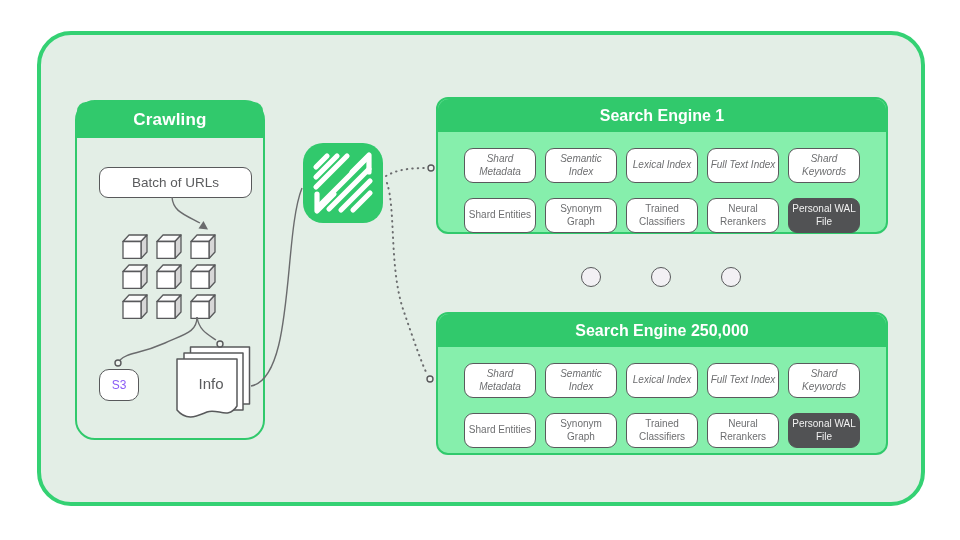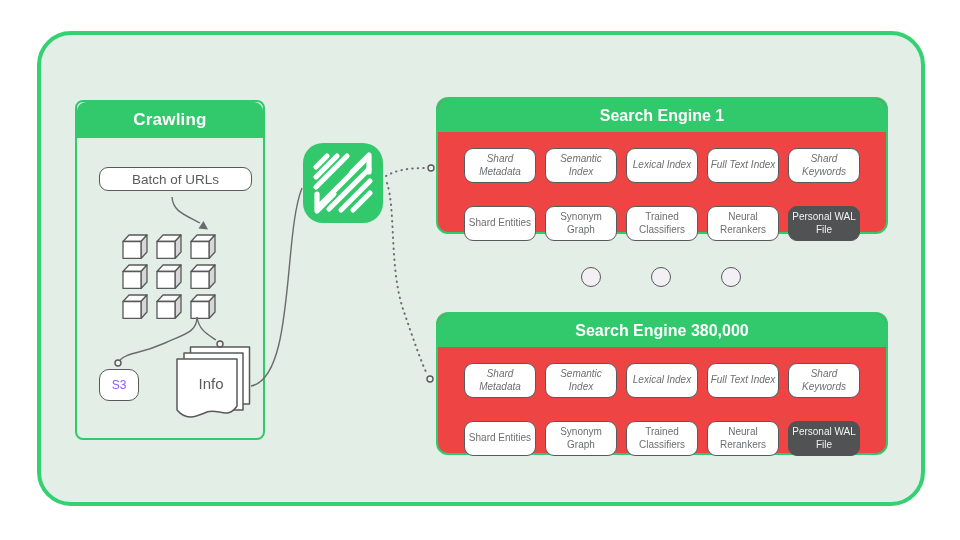--- a/index.html
+++ b/index.html
@@ -9,30 +9,30 @@
     -webkit-font-smoothing:antialiased;
   }
   .frame{
     position:absolute;left:37px;top:31px;width:888px;height:475px;
     box-sizing:border-box;border:4px solid #34d173;border-radius:34px;
     background:#e3eee6;
   }
   
   .crawl-panel{
     position:absolute;left:75px;top:100px;width:190px;height:340px;
-    box-sizing:border-box;border:2px solid #31c96c;border-radius:8px;
+    box-sizing:border-box;border:2px solid #31c96c;border-radius:20px;
     background:#e3eee6;z-index:2;
   }
   .panel-header{
     background:#31c96c;color:#ffffff;font-weight:bold;text-align:center;
     border-radius:9px 9px 0 0;display:flex;align-items:center;justify-content:center;
   }
   .crawl-header{height:36px;font-size:17px;letter-spacing:.2px;}
   .batch-box{
-    position:absolute;left:22px;top:65px;width:153px;height:24px;box-sizing:border-box;
+    position:absolute;left:22px;top:65px;width:153px;height:31px;box-sizing:border-box;
     background:#ffffff;border:1.5px solid #58595b;border-radius:9px;
     display:flex;align-items:center;justify-content:center;
     font-size:13.5px;color:#5a5b5d;
   }
   .cube-grid{
     position:absolute;left:45px;top:132px;display:grid;
     grid-template-columns:repeat(3,26px);grid-auto-rows:25px;column-gap:8px;row-gap:5px;
   }
   .s3-box{
     position:absolute;left:22px;top:267px;width:40px;height:32px;box-sizing:border-box;
@@ -46,30 +46,30 @@
   }
   
   .logo{
     position:absolute;left:303px;top:143px;width:80px;height:80px;
     background:#31c96c;border-radius:20px;z-index:2;
     display:flex;align-items:center;justify-content:center;
   }
   
   .engine-panel{
     position:absolute;left:436px;width:452px;box-sizing:border-box;
-    border:2px solid #31c96c;border-radius:12px;background:#ef4444;z-index:2;
+    border:2px solid #31c96c;border-radius:12px;background:#86efac;z-index:2;
   }
   .engine-1{top:97px;height:137px;}
   .engine-2{top:312px;height:143px;}
   .engine-header{height:33px;font-size:16px;border-radius:11px 11px 0 0;}
   .chip-row{
     display:flex;justify-content:space-between;padding:0 26px;
   }
   .chip-row.r1{margin-top:16px;font-style:italic;}
-  .chip-row.r2{margin-top:23px;}
+  .chip-row.r2{margin-top:15px;}
   .chip{
     width:72px;height:35px;box-sizing:border-box;background:#ffffff;
     border:1.4px solid #595a5c;border-radius:9px;
     display:flex;align-items:center;justify-content:center;text-align:center;
     font-size:10px;line-height:1.22;color:#6d6e70;padding:2px;
   }
   .chip.dark{background:#515254;border-color:#515254;color:#f2f2f2;}
   
   .dots-circle{
     position:absolute;top:267px;width:20px;height:20px;box-sizing:border-box;
@@ -200,21 +200,21 @@
       <div class="chip">Neural Rerankers</div>
       <div class="chip dark">Personal WAL File</div>
     </div>
   </div>
 
   <div class="dots-circle dc1"></div>
   <div class="dots-circle dc2"></div>
   <div class="dots-circle dc3"></div>
 
   <div class="engine-panel engine-2">
-    <div class="panel-header engine-header">Search Engine 380,000</div>
+    <div class="panel-header engine-header">Search Engine 250,000</div>
     <div class="chip-row r1">
       <div class="chip">Shard Metadata</div>
       <div class="chip">Semantic Index</div>
       <div class="chip">Lexical Index</div>
       <div class="chip">Full Text Index</div>
       <div class="chip">Shard Keywords</div>
     </div>
     <div class="chip-row r2">
       <div class="chip">Shard Entities</div>
       <div class="chip">Synonym Graph</div>

